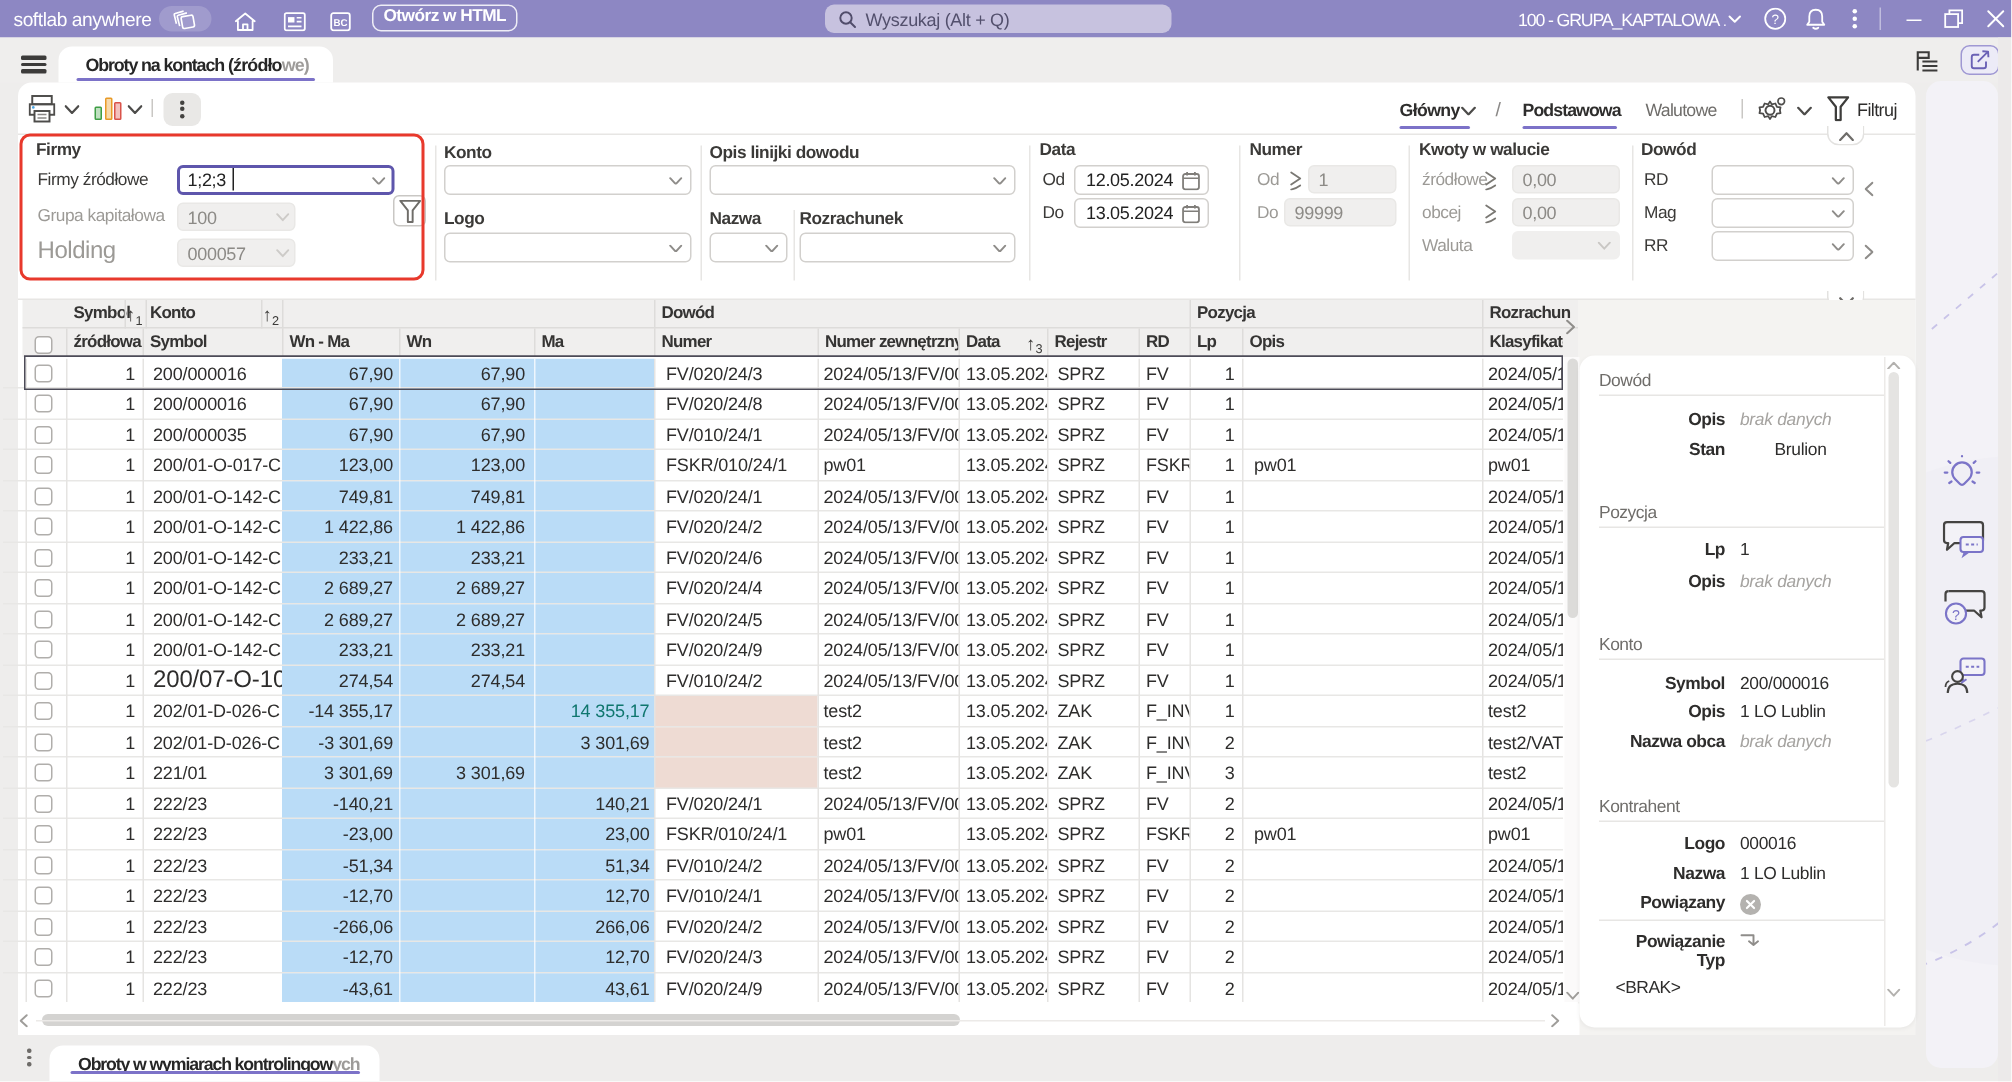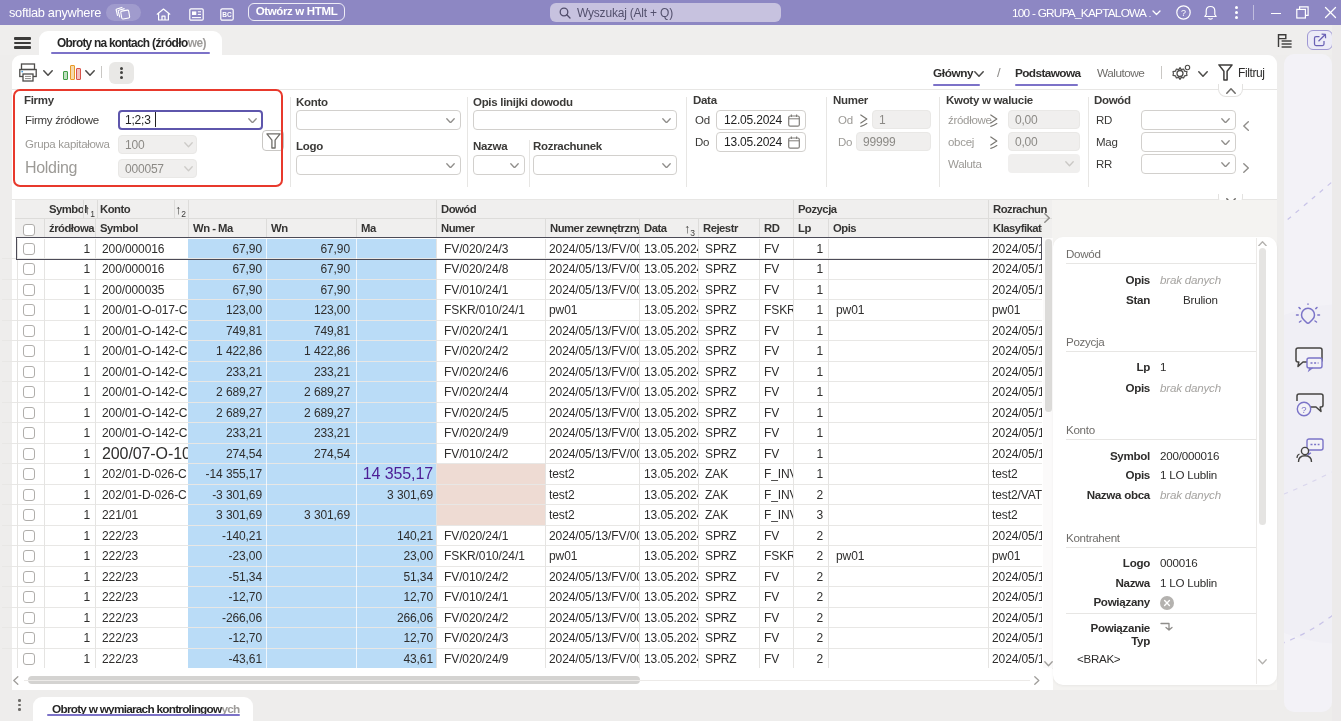--- a/index.html
+++ b/index.html
@@ -480,21 +480,21 @@
       <div style="position:absolute;left:828px;top:205.0px;width:160px;height:20.5px;line-height:20.5px;font-size:12px;letter-spacing:-0.1px;color:#2e2d2c;padding-left:8px;overflow:hidden;white-space:nowrap;box-sizing:border-box;"></div>
       <div style="position:absolute;left:988px;top:205.0px;width:54px;height:20.5px;line-height:20.5px;font-size:12px;letter-spacing:-0.1px;color:#2e2d2c;padding-left:4px;overflow:hidden;white-space:nowrap;box-sizing:border-box;">2024/05/13</div>
       <div style="position:absolute;left:2px;top:224.5px;width:1040px;height:1px;background:#e8e7e5;"></div>
       <div style="position:absolute;left:188px;top:225.5px;width:248px;height:20.5px;background:#badcf7;"></div>
       <div style="position:absolute;left:436px;top:225.5px;width:109px;height:20.5px;background:#eedbd3;"></div>
       <div style="position:absolute;left:23px;top:229.5px;width:12px;height:12px;border:1.4px solid #b0aeab;border-radius:3px;background:#fff;box-sizing:border-box;"></div>
       <div style="position:absolute;left:44px;top:225.5px;width:51px;height:20.5px;line-height:20.5px;font-size:12px;letter-spacing:-0.1px;color:#2e2d2c;text-align:right;padding-right:5px;overflow:hidden;white-space:nowrap;box-sizing:border-box;">1</div>
       <div style="position:absolute;left:95px;top:225.5px;width:93px;height:20.5px;line-height:20.5px;font-size:12px;letter-spacing:-0.1px;color:#2e2d2c;padding-left:7px;overflow:hidden;white-space:nowrap;box-sizing:border-box;">202/01-D-026-C</div>
       <div style="position:absolute;left:188px;top:225.5px;width:78px;height:20.5px;line-height:20.5px;font-size:12px;letter-spacing:-0.1px;color:#2e2d2c;text-align:right;padding-right:4px;overflow:hidden;white-space:nowrap;box-sizing:border-box;">-14 355,17</div>
       <div style="position:absolute;left:266px;top:225.5px;width:90px;height:20.5px;line-height:20.5px;font-size:12px;letter-spacing:-0.1px;color:#2e2d2c;text-align:right;padding-right:6px;overflow:hidden;white-space:nowrap;box-sizing:border-box;"></div>
-      <div style="position:absolute;left:356px;top:225.5px;width:80px;height:20.5px;line-height:20.5px;font-size:16px;letter-spacing:-0.1px;color:#4c1d95;text-align:right;padding-right:3px;overflow:hidden;white-space:nowrap;box-sizing:border-box;">14 355,17</div>
+      <div style="position:absolute;left:356px;top:225.5px;width:80px;height:20.5px;line-height:20.5px;font-size:12px;letter-spacing:-0.1px;color:#0f766e;text-align:right;padding-right:3px;overflow:hidden;white-space:nowrap;box-sizing:border-box;">14 355,17</div>
       <div style="position:absolute;left:436px;top:225.5px;width:109px;height:20.5px;line-height:20.5px;font-size:12px;letter-spacing:-0.1px;color:#2e2d2c;padding-left:8px;overflow:hidden;white-space:nowrap;box-sizing:border-box;"></div>
       <div style="position:absolute;left:545px;top:225.5px;width:94px;height:20.5px;line-height:20.5px;font-size:12px;letter-spacing:-0.1px;color:#2e2d2c;padding-left:4px;overflow:hidden;white-space:nowrap;box-sizing:border-box;">test2</div>
       <div style="position:absolute;left:639px;top:225.5px;width:59px;height:20.5px;line-height:20.5px;font-size:12px;letter-spacing:-0.1px;color:#2e2d2c;padding-left:5px;overflow:hidden;white-space:nowrap;box-sizing:border-box;">13.05.2024</div>
       <div style="position:absolute;left:698px;top:225.5px;width:61px;height:20.5px;line-height:20.5px;font-size:12px;letter-spacing:-0.1px;color:#2e2d2c;padding-left:7px;overflow:hidden;white-space:nowrap;box-sizing:border-box;">ZAK</div>
       <div style="position:absolute;left:759px;top:225.5px;width:34px;height:20.5px;line-height:20.5px;font-size:12px;letter-spacing:-0.1px;color:#2e2d2c;padding-left:5px;overflow:hidden;white-space:nowrap;box-sizing:border-box;">F_INV</div>
       <div style="position:absolute;left:793px;top:225.5px;width:35px;height:20.5px;line-height:20.5px;font-size:12px;letter-spacing:-0.1px;color:#2e2d2c;text-align:right;padding-right:5px;overflow:hidden;white-space:nowrap;box-sizing:border-box;">1</div>
       <div style="position:absolute;left:828px;top:225.5px;width:160px;height:20.5px;line-height:20.5px;font-size:12px;letter-spacing:-0.1px;color:#2e2d2c;padding-left:8px;overflow:hidden;white-space:nowrap;box-sizing:border-box;"></div>
       <div style="position:absolute;left:988px;top:225.5px;width:54px;height:20.5px;line-height:20.5px;font-size:12px;letter-spacing:-0.1px;color:#2e2d2c;padding-left:4px;overflow:hidden;white-space:nowrap;box-sizing:border-box;">test2</div>
       <div style="position:absolute;left:2px;top:245.0px;width:1040px;height:1px;background:#e8e7e5;"></div>
       <div style="position:absolute;left:188px;top:246.0px;width:248px;height:20.5px;background:#badcf7;"></div>

